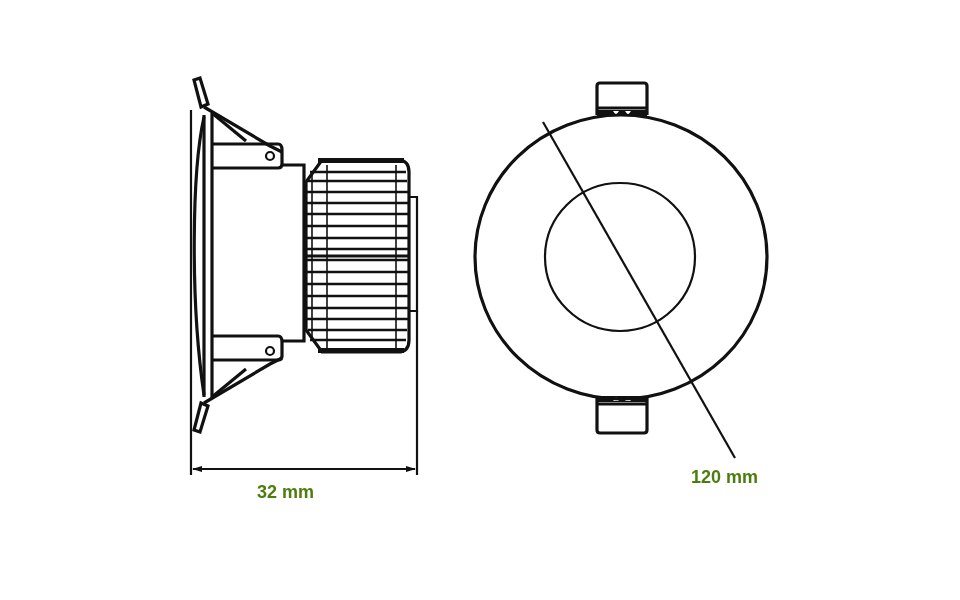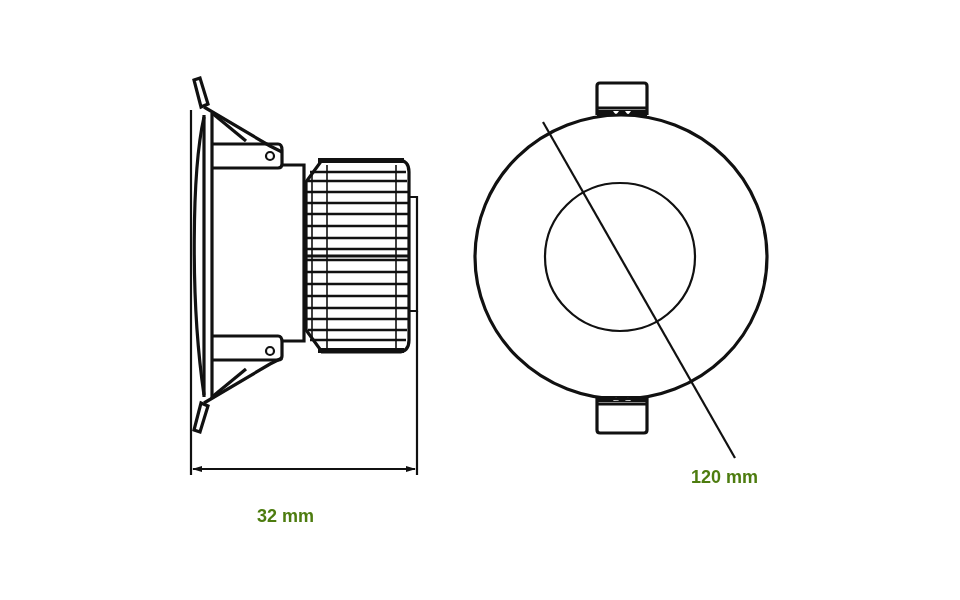--- a/index.html
+++ b/index.html
@@ -1,19 +1,19 @@
 <!DOCTYPE html>
 <html><head>
   <meta charset="utf-8">
   <style>
     html, body { margin: 0; padding: 0; background: #ffffff; }
     body { width: 960px; height: 600px; position: relative; overflow: hidden; font-family: "Liberation Sans", sans-serif; }
     #drawing { position: absolute; left: 0; top: 0; width: 960px; height: 600px; }
     .label { position: absolute; font-family: "Liberation Sans", sans-serif; font-weight: bold; font-size: 18px; color: #4d7c0f; white-space: nowrap; }
-    #label-32 { left: 257px; top: 506px; }
+    #label-32 { left: 257px; top: 482px; }
     #label-120 { left: 691px; top: 467px; }
     svg .thick { stroke: #111; stroke-width: 3.2; fill: none; }
     svg .med { stroke: #111; stroke-width: 2.2; fill: none; }
     svg .thin { stroke: #111; stroke-width: 1.6; fill: none; }
     svg .fin { stroke: #111; stroke-width: 2.4; fill: #fff; }
   </style>
 </head>
 <body>
 
 <svg id="drawing" viewBox="0 0 960 600" xmlns="http://www.w3.org/2000/svg">

